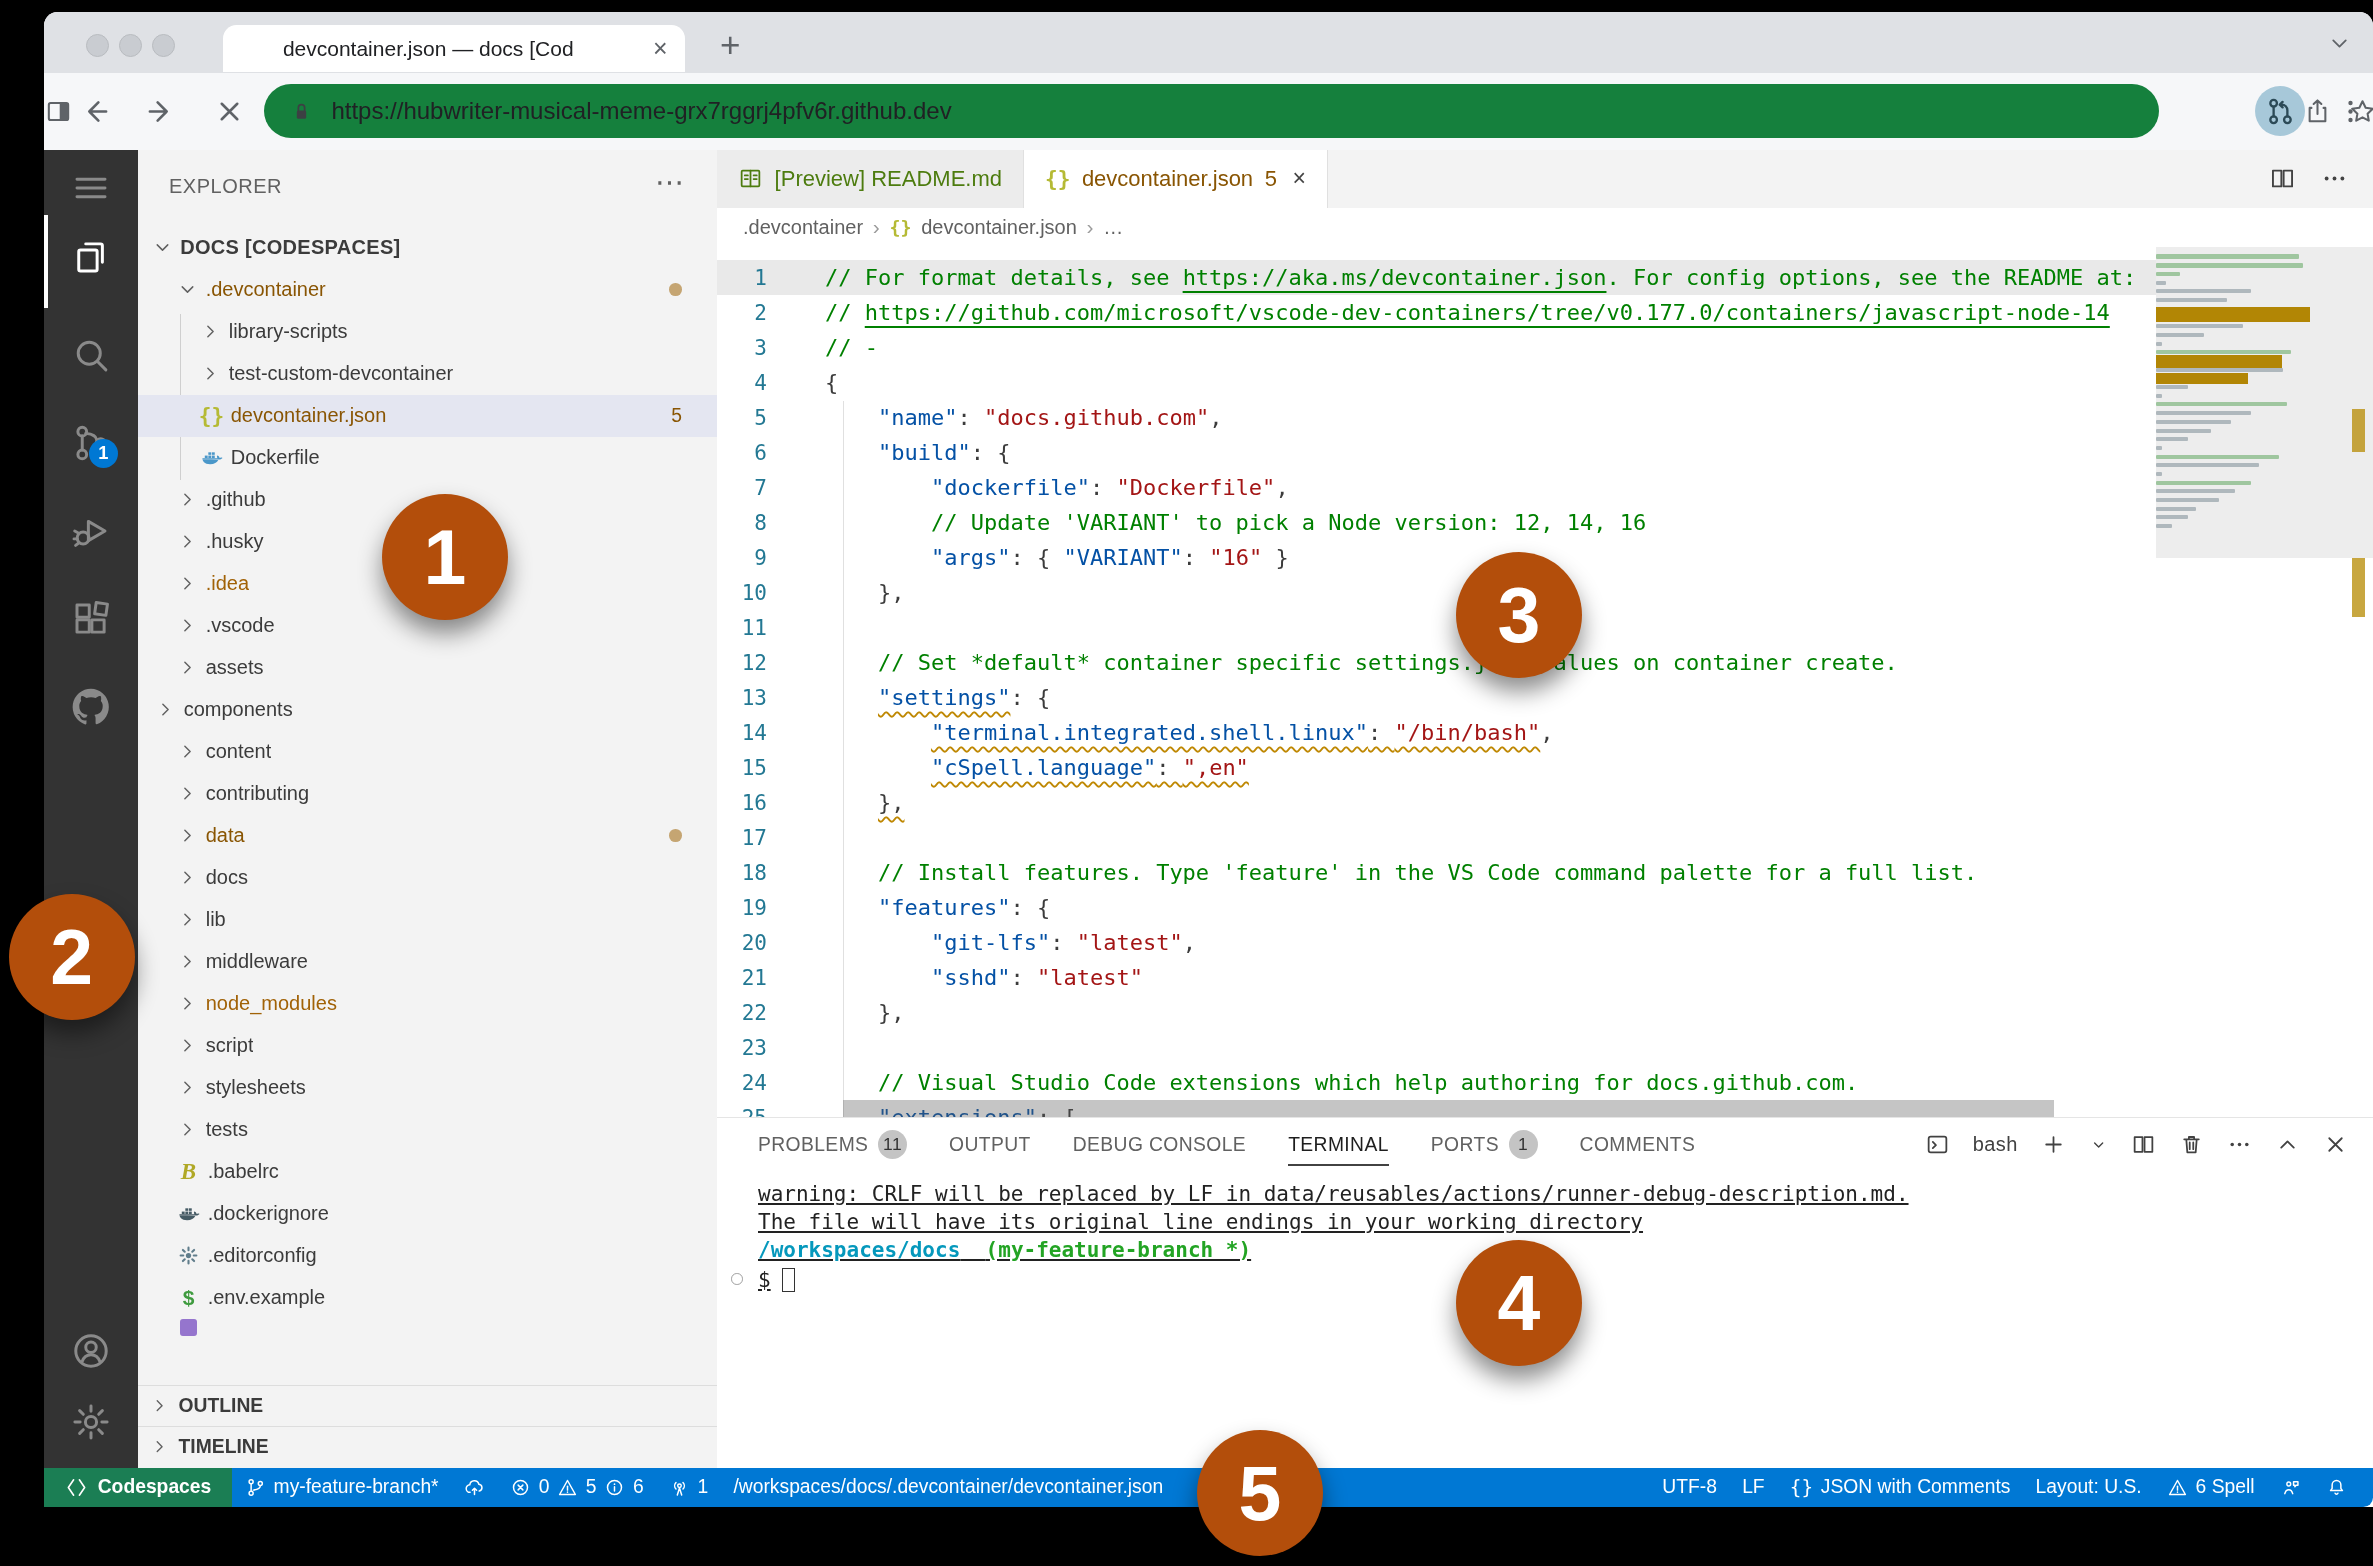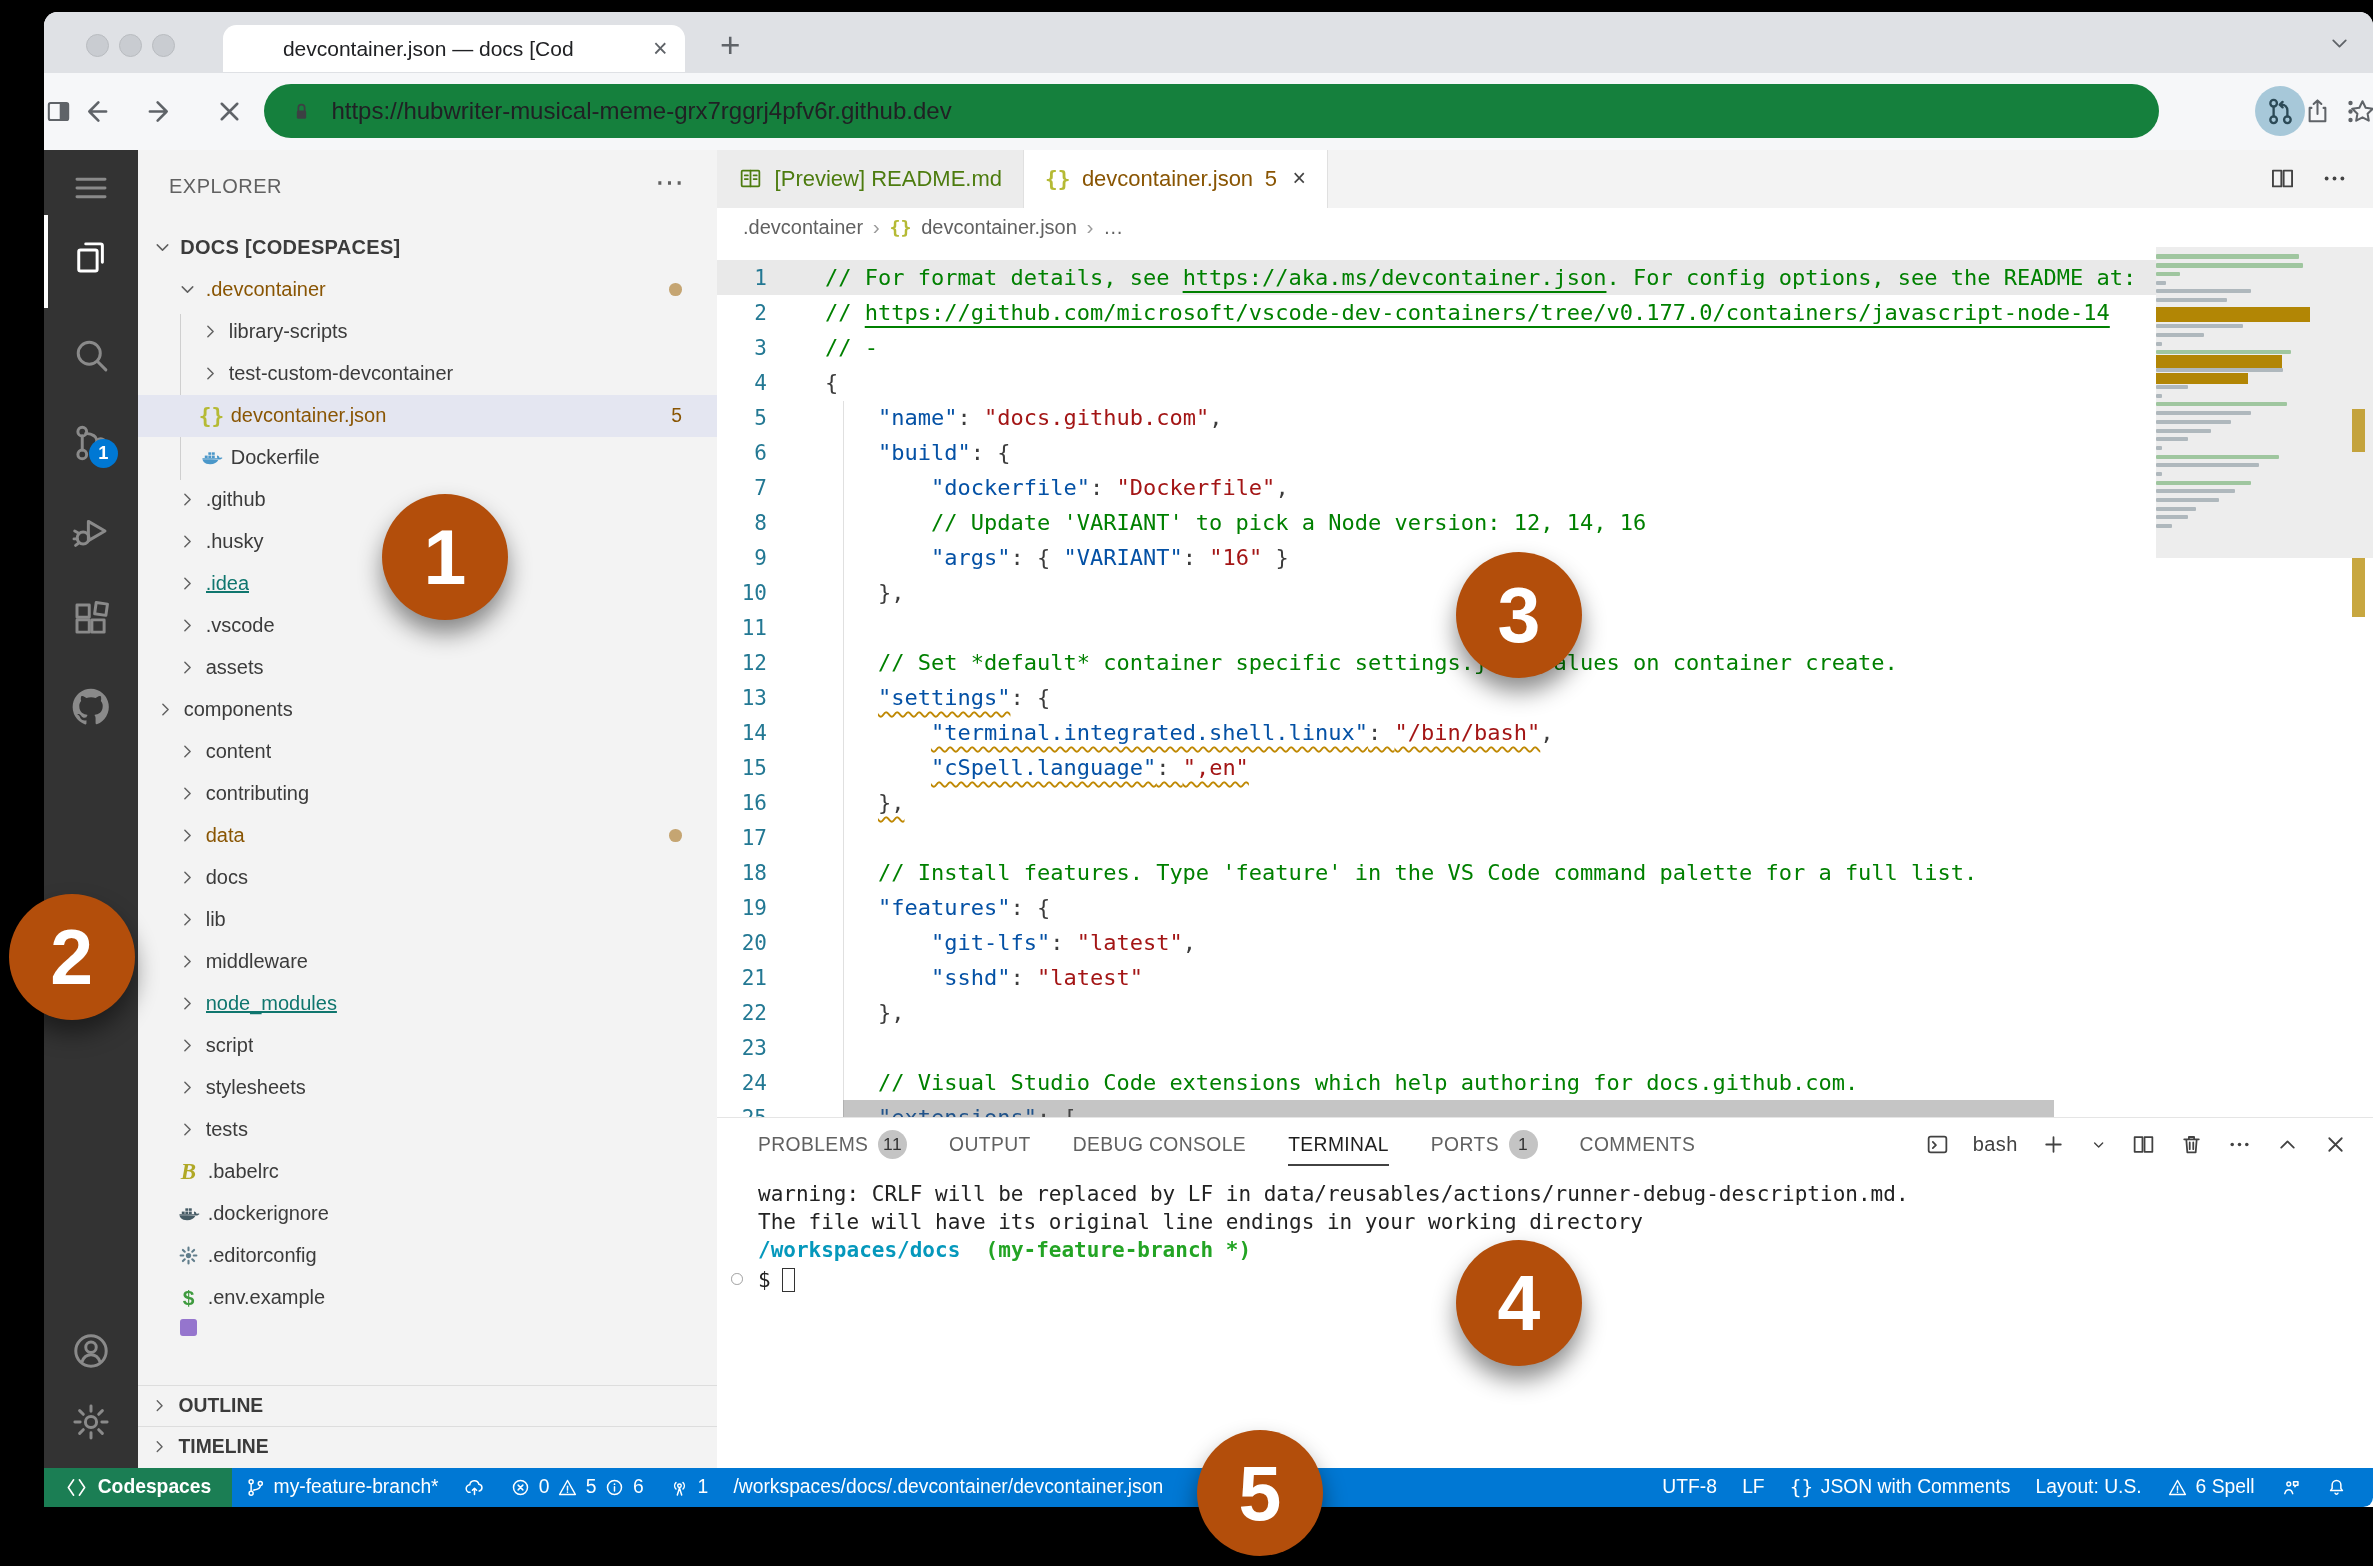--- a/index.html
+++ b/index.html
@@ -38,21 +38,21 @@
   #sidebar{width:579px;background:#f3f3f3;position:relative;flex:none;overflow:hidden;}
   #sbhead{position:absolute;top:0;left:0;right:0;height:77px;}
   #sbhead .t{position:absolute;left:31px;top:25px;font-size:20px;letter-spacing:0.5px;color:#616161;}
   #sbhead .m{position:absolute;right:33px;top:15.4px;font-size:29px;color:#616161;}
   #tree{position:absolute;top:77px;left:0;right:0;bottom:81px;overflow:hidden;}
   .trow{position:relative;height:42px;display:flex;align-items:center;font-size:20px;color:#3b3b3b;white-space:nowrap;}
   .trow .chev{width:21px;height:21px;flex:none;color:#616161;margin-right:7.7px;}
   .trow.sel{background:#e4e6f1;}
   .trow .lbl{overflow:hidden;}
   .trow.mod .lbl{color:#895503;}
-  .trow.ign .lbl{color:#0f766e;text-decoration:underline;}
+  .trow.ign .lbl{color:#a16207;}
   .trow.root .lbl{font-weight:bold;letter-spacing:0.3px;}
   .trow .fic{width:23px;height:23px;flex:none;margin-right:7.7px;display:flex;align-items:center;justify-content:center;font-size:19.3px;}
   .trow .right{margin-left:auto;margin-right:35px;}
   .dot{width:12.6px;height:12.6px;border-radius:50%;background:#c5a572;}
   .numbadge{color:#895503;font-size:19.3px;}
   #guide1{position:absolute;left:42px;top:87px;width:1px;height:166px;background:#cfcfcf;}
   .sbpanel{position:absolute;left:0;right:0;height:41px;border-top:1px solid #ddd;display:flex;align-items:center;font-size:19.3px;font-weight:bold;color:#3b3b3b;background:#f3f3f3;}
   .sbpanel .chev{width:19.3px;height:19.3px;color:#616161;margin:0 9.7px 0 11.6px;}
   
   #editor{flex:1;position:relative;background:#fff;min-width:0;}
@@ -87,21 +87,21 @@
   .ovmark{position:absolute;right:7.7px;width:13.5px;background:rgba(181,137,0,.75);}
   
   #panel{position:absolute;left:0;right:0;bottom:0;height:350px;background:#fff;border-top:1px solid #e5e5e5;}
   #ptabs{position:absolute;left:0;top:0;right:0;height:54px;display:flex;align-items:center;gap:42px;padding-left:41px;font-size:19.3px;letter-spacing:0.4px;color:#616161;}
   .ptab{display:flex;align-items:center;gap:9.7px;position:relative;height:54px;}
   .ptab.on{color:#1e1e1e;}
   .ptab.on:after{content:"";position:absolute;left:0;right:0;bottom:5.8px;height:1.9px;background:#424242;}
   .pbadge{min-width:29px;height:29px;border-radius:14.5px;background:#c4c4c4;color:#333;font-size:17.4px;display:flex;align-items:center;justify-content:center;padding:0 3.9px;box-sizing:border-box;}
   #pacts{margin-left:auto;display:flex;align-items:center;gap:23px;padding-right:25px;color:#424242;font-size:20px;}
   #pacts .ic{width:25px;height:25px;}
-  #term{position:absolute;left:41px;top:64px;right:29px;bottom:9.7px;font:21px "DejaVu Sans Mono",monospace;color:#222;}
+  #term{position:absolute;left:41px;top:64px;right:29px;bottom:9.7px;font:21px "DejaVu Sans Mono",monospace;color:#222;text-decoration:underline;}
   .tline{height:28px;white-space:pre;}
   .tpath{color:#0598bc;font-weight:bold;} .tbranch{color:#23a424;font-weight:bold;}
   #promptrow{display:flex;align-items:center;height:28px;position:relative;}
   #cmddot{position:absolute;left:-27px;top:7.7px;width:11.6px;height:11.6px;border:1.9px solid #a0a0a0;border-radius:50%;box-sizing:border-box;}
   #cursor{display:inline-block;width:12.6px;height:24px;border:1.9px solid #333;box-sizing:border-box;margin-left:11.6px;}
   
   #status{position:absolute;left:0;right:0;bottom:0;height:39px;background:#0078d4;display:flex;align-items:center;color:#fff;font-size:19.3px;border-radius:0 0 9.7px 9.7px;}
   #remote{height:39px;background:#1b7e54;display:flex;align-items:center;gap:9.7px;padding:0 21px;font-weight:bold;}
   .sitem{display:flex;align-items:center;gap:7.7px;padding:0 12.6px;white-space:nowrap;}
   .sitem .ic{width:21px;height:21px;}

